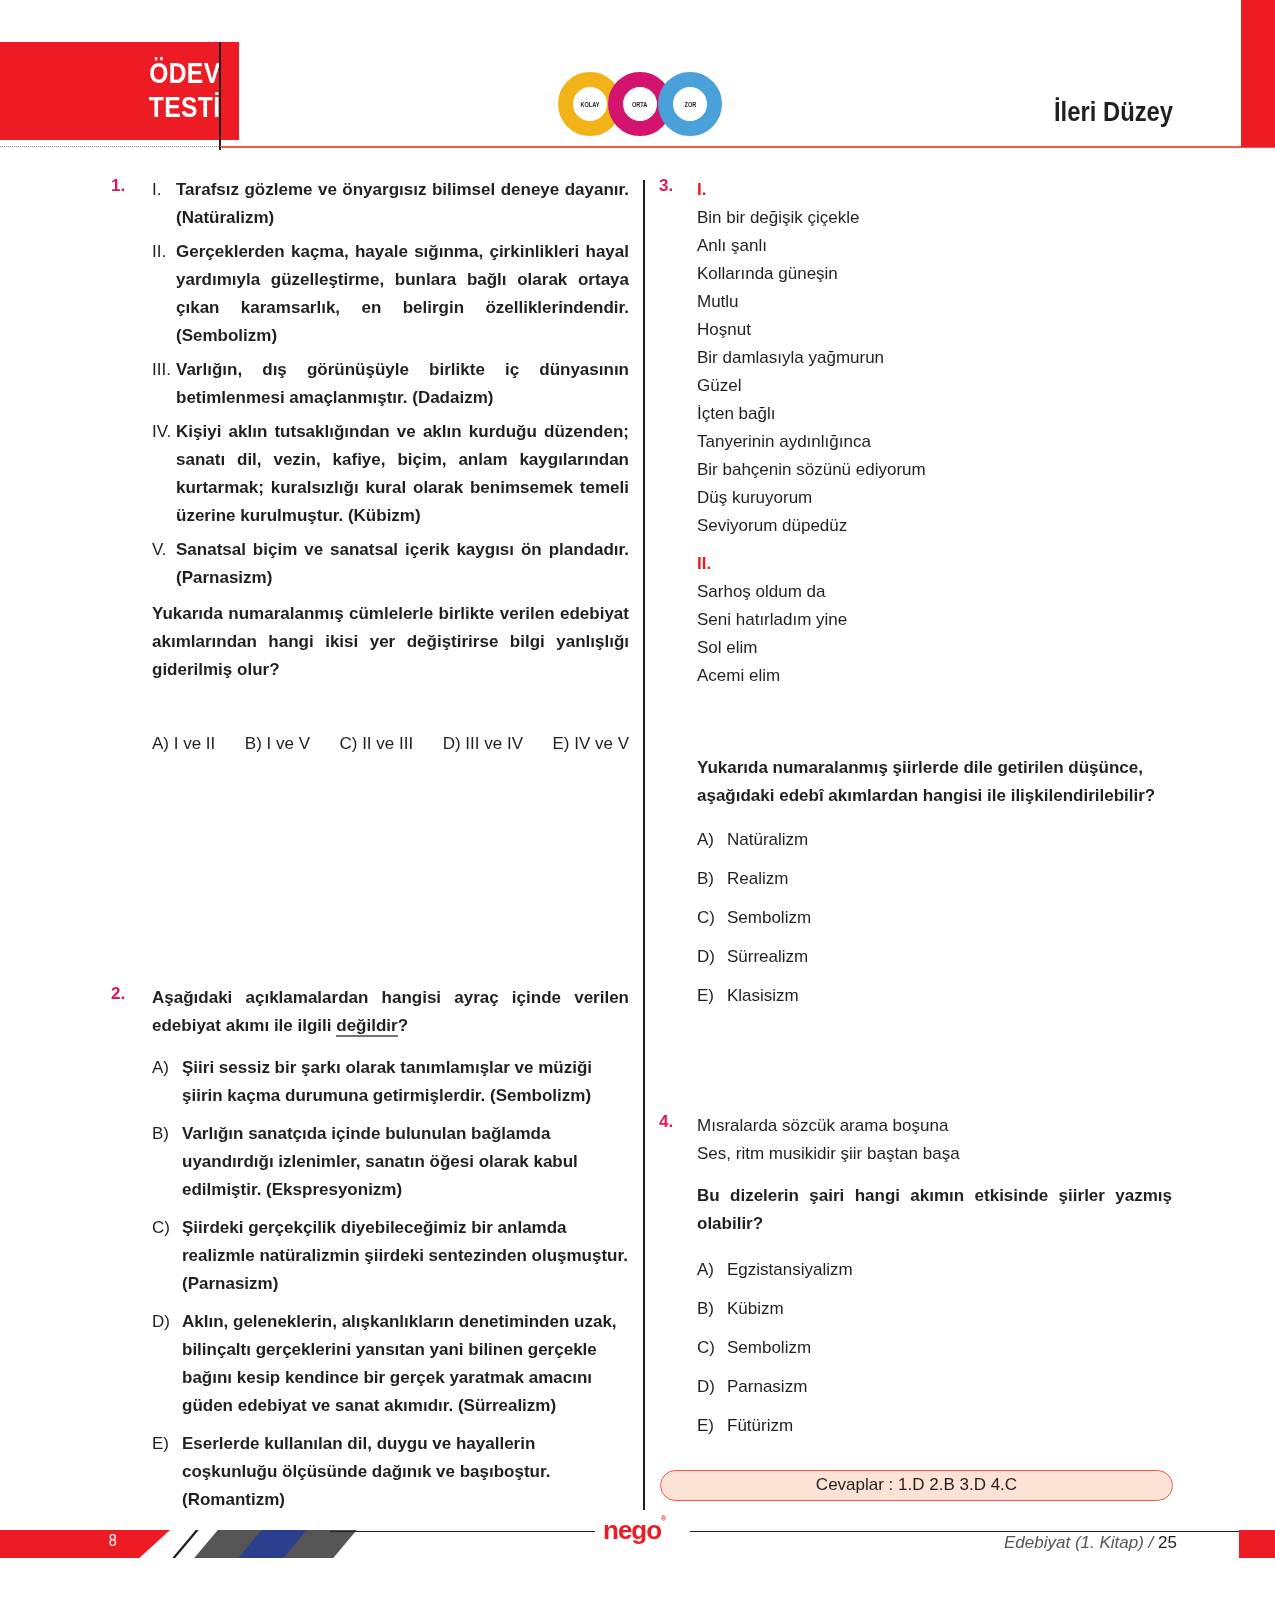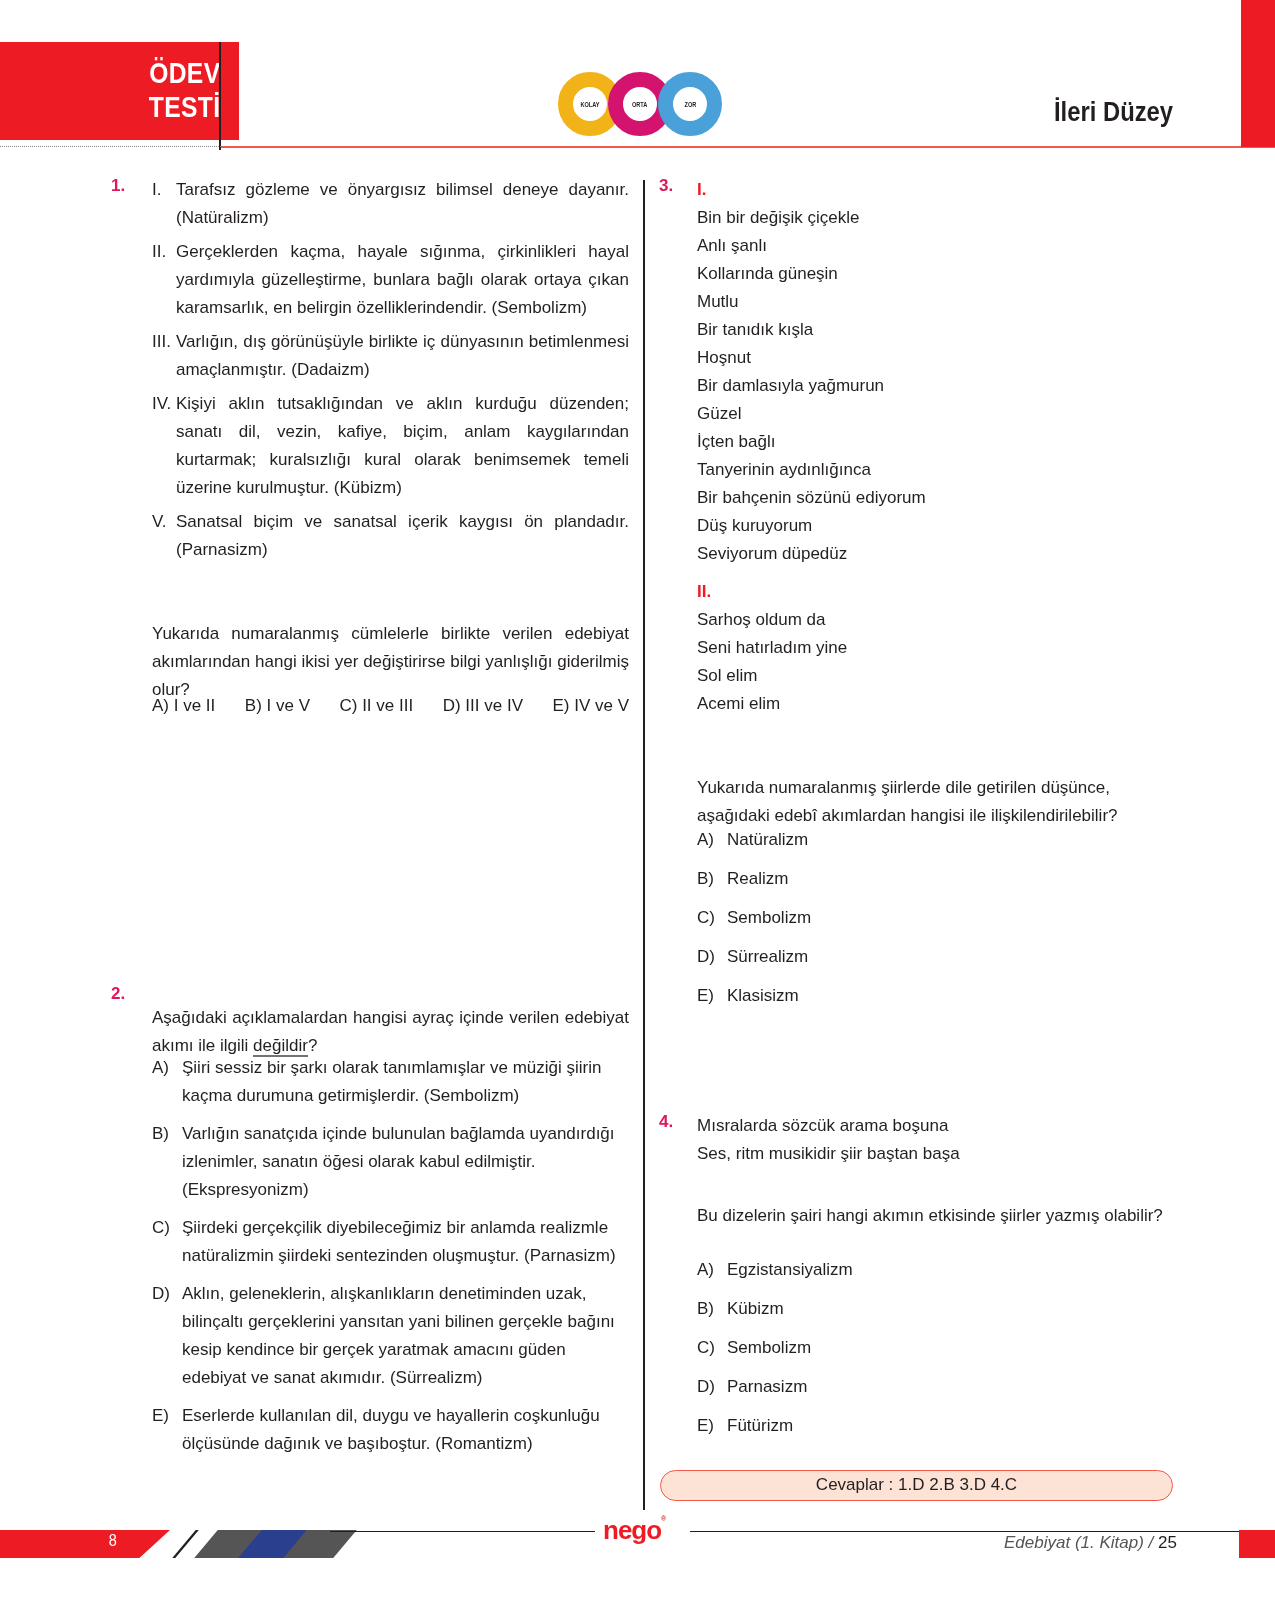--- a/index.html
+++ b/index.html
@@ -24,28 +24,28 @@
 
   
   .col-divider { position: absolute; left: 643px; top: 180px; width: 1.5px; height: 1330px; background: #231f20; }
   .text { font-size: 17px; line-height: 28px; }
   .qnum { position: absolute; color: #e0175b; font-weight: bold; font-size: 17px; }
   .roman-label { color: #ed1c24; font-weight: bold; }
 
   .block { position: absolute; }
   .item { display: flex; }
   .item .mark { flex: 0 0 auto; }
-  .item .body { flex: 1; text-align: justify; }
-  .bold { font-weight: normal; margin-top: 20px; }
+  .item .body { flex: 1; text-align: justify; font-weight: bold; }
+  .bold { font-weight: bold; }
 
   .q1-items { left: 152px; top: 176px; width: 477px; }
   .q1-items .item { margin-bottom: 6px; }
   .q1-items .mark { width: 24px; }
   .q1-question { left: 152px; top: 600px; width: 477px; text-align: justify; }
-  .q1-options { left: 152px; top: 692px; width: 477px; display: flex; justify-content: space-between; align-items: flex-end; }
+  .q1-options { left: 152px; top: 730px; width: 477px; display: flex; justify-content: space-between; align-items: flex-end; }
 
   .q2-question { left: 152px; top: 984px; width: 477px; text-align: justify; }
   .underline { border-bottom: 2px solid #737373; }
   .q2-options { left: 152px; top: 1054px; width: 477px; }
   .q2-options .item { margin-bottom: 10px; }
   .q2-options .mark { width: 30px; }
   .q2-options .body { text-align: left; }
 
   .q3-block { left: 697px; top: 176px; width: 475px; }
   .poem-line { height: 28px; }
@@ -167,21 +167,20 @@
 </div>
 
 <div class="qnum" style="left:659px; top:176px;">3.</div>
 <div class="block q3-block text">
   <div class="poem-line roman-label">I.</div>
   <div id="poem1">
       <div class="poem-line">Bin bir değişik çiçekle</div>
       <div class="poem-line">Anlı şanlı</div>
       <div class="poem-line">Kollarında güneşin</div>
       <div class="poem-line">Mutlu</div>
-      <div class="poem-line">Bir tanıdık kışla</div>
       <div class="poem-line">Hoşnut</div>
       <div class="poem-line">Bir damlasıyla yağmurun</div>
       <div class="poem-line">Güzel</div>
       <div class="poem-line">İçten bağlı</div>
       <div class="poem-line">Tanyerinin aydınlığınca</div>
       <div class="poem-line">Bir bahçenin sözünü ediyorum</div>
       <div class="poem-line">Düş kuruyorum</div>
       <div class="poem-line">Seviyorum düpedüz</div>
     </div>
   <div class="poem-line roman-label" style="margin-top:10px;">II.</div>

